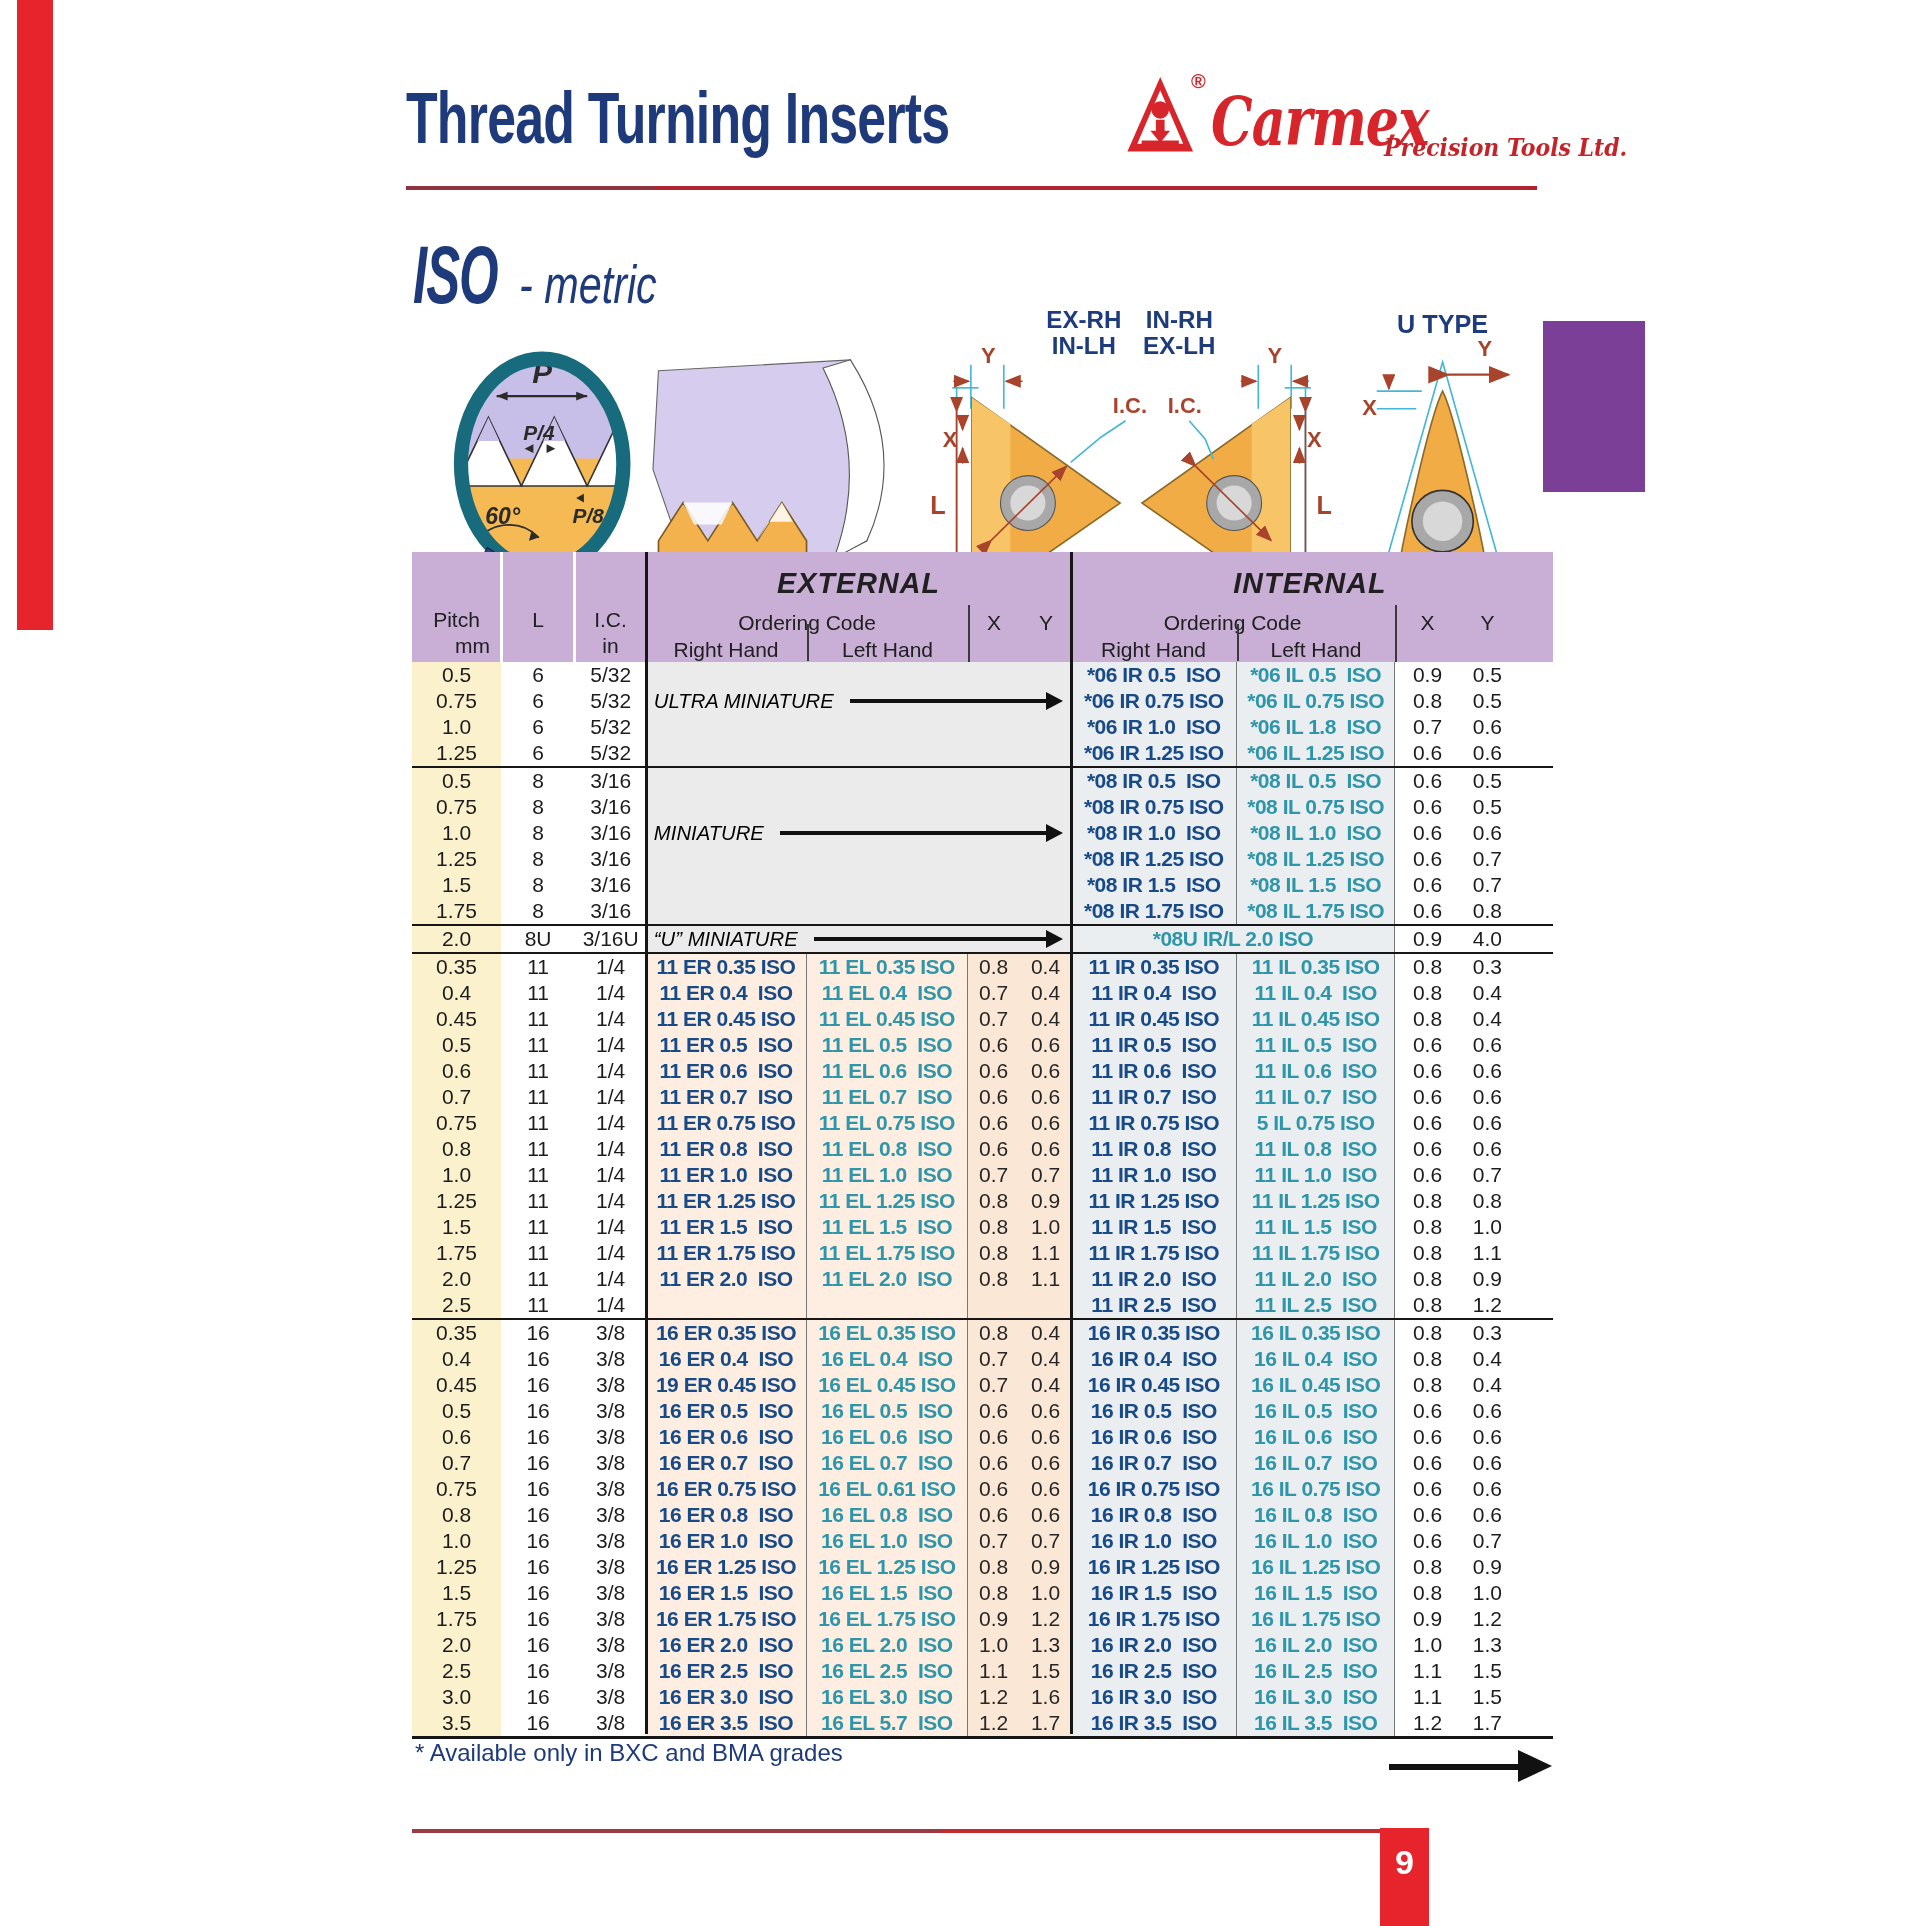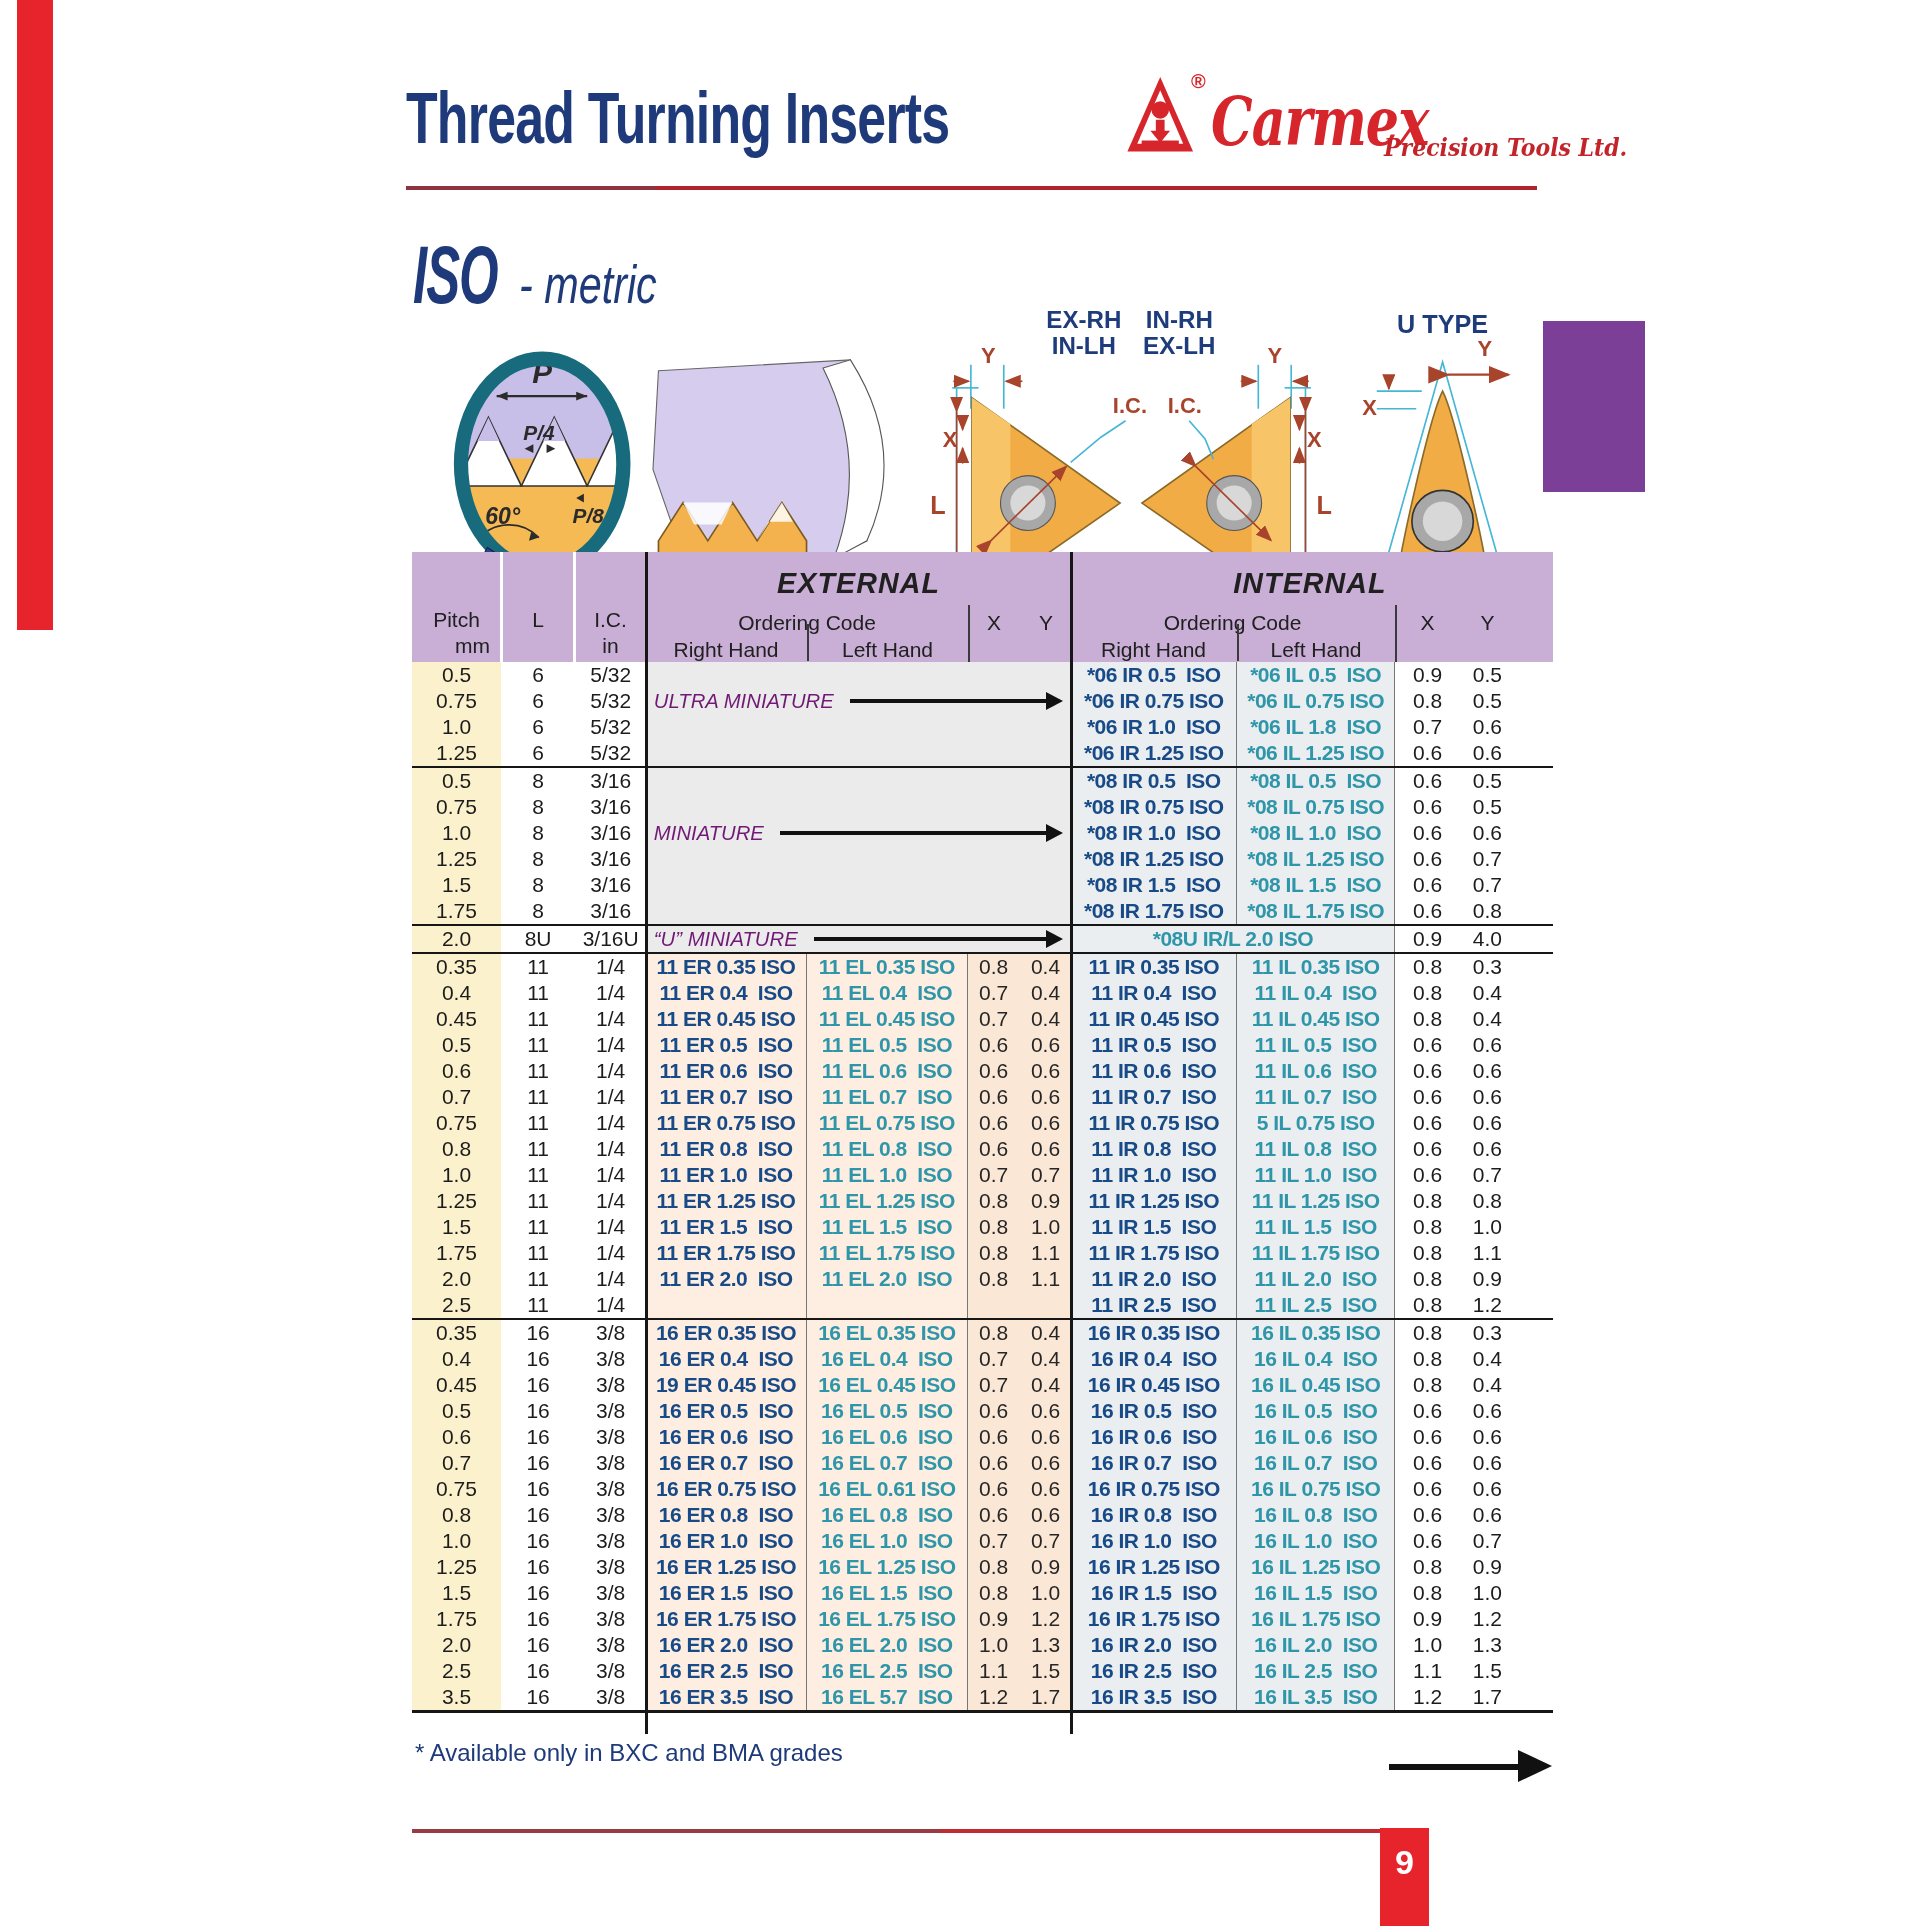--- a/index.html
+++ b/index.html
@@ -54,21 +54,21 @@
   .c-ir,.c-il,.c-irm{background:#eaeef0;}
   .c-ix,.c-iy{background:#ffffff;}
   .c-iy{padding-right:38px;}
   .c-extblock{background:#ebebeb;text-align:left;}
   .code-r{color:#174a86;font-weight:bold;letter-spacing:-0.5px;}
   .code-l{color:#2f95a8;font-weight:bold;letter-spacing:-0.5px;}
   tr.group-start td{border-top:2.7px solid #161616;}
   .bl{border-left:1.1px solid #777777;}
   .vline{position:absolute;top:0;width:2.7px;background:#161616;z-index:3;}
   .noteline{display:flex;align-items:center;height:100%;padding:0 8.8px 0 7.7px;}
-  .notelabel{font-style:italic;font-size:20.3px;color:#701a75;}
+  .notelabel{font-style:italic;font-size:20.3px;color:#000000;}
   .arrowline{flex:1 1 auto;height:3.3px;background:#111111;margin-left:16.5px;}
   .arrowhead{width:0;height:0;border-left:17.6px solid #111111;
              border-top:9.3px solid transparent;border-bottom:9.3px solid transparent;}
 
   
   .footnote{position:absolute;left:415px;top:1739px;font-size:24px;color:#1e3a7a;}
   .big-arrow-shaft{position:absolute;left:1389px;top:1764px;width:129px;height:6px;background:#111111;}
   .big-arrow-head{position:absolute;left:1518px;top:1750px;width:0;height:0;
       border-left:34px solid #111111;border-top:16.5px solid transparent;border-bottom:16.5px solid transparent;}
   .bottom-line-1{position:absolute;left:412px;top:1829px;width:529px;height:4.4px;background:#9c3a43;}
@@ -731,20 +731,33 @@
           <td class="c-er code-r">16 ER 2.5  ISO</td>
           <td class="c-el code-l bl">16 EL 2.5  ISO</td>
           <td class="c-ex bl">1.1</td>
           <td class="c-ey">1.5</td>
           <td class="c-ir code-r">16 IR 2.5  ISO</td>
           <td class="c-il code-l bl">16 IL 2.5  ISO</td>
           <td class="c-ix bl">1.1</td>
           <td class="c-iy">1.5</td>
         </tr>
         <tr>
+          <td class="c-pitch">3.0</td>
+          <td class="c-l">16</td>
+          <td class="c-ic">3/8</td>
+          <td class="c-er code-r">16 ER 3.0  ISO</td>
+          <td class="c-el code-l bl">16 EL 3.0  ISO</td>
+          <td class="c-ex bl">1.2</td>
+          <td class="c-ey">1.6</td>
+          <td class="c-ir code-r">16 IR 3.0  ISO</td>
+          <td class="c-il code-l bl">16 IL 3.0  ISO</td>
+          <td class="c-ix bl">1.1</td>
+          <td class="c-iy">1.5</td>
+        </tr>
+        <tr>
           <td class="c-pitch">3.5</td>
           <td class="c-l">16</td>
           <td class="c-ic">3/8</td>
           <td class="c-er code-r">16 ER 3.5  ISO</td>
           <td class="c-el code-l bl">16 EL 5.7  ISO</td>
           <td class="c-ex bl">1.2</td>
           <td class="c-ey">1.7</td>
           <td class="c-ir code-r">16 IR 3.5  ISO</td>
           <td class="c-il code-l bl">16 IL 3.5  ISO</td>
           <td class="c-ix bl">1.2</td>

